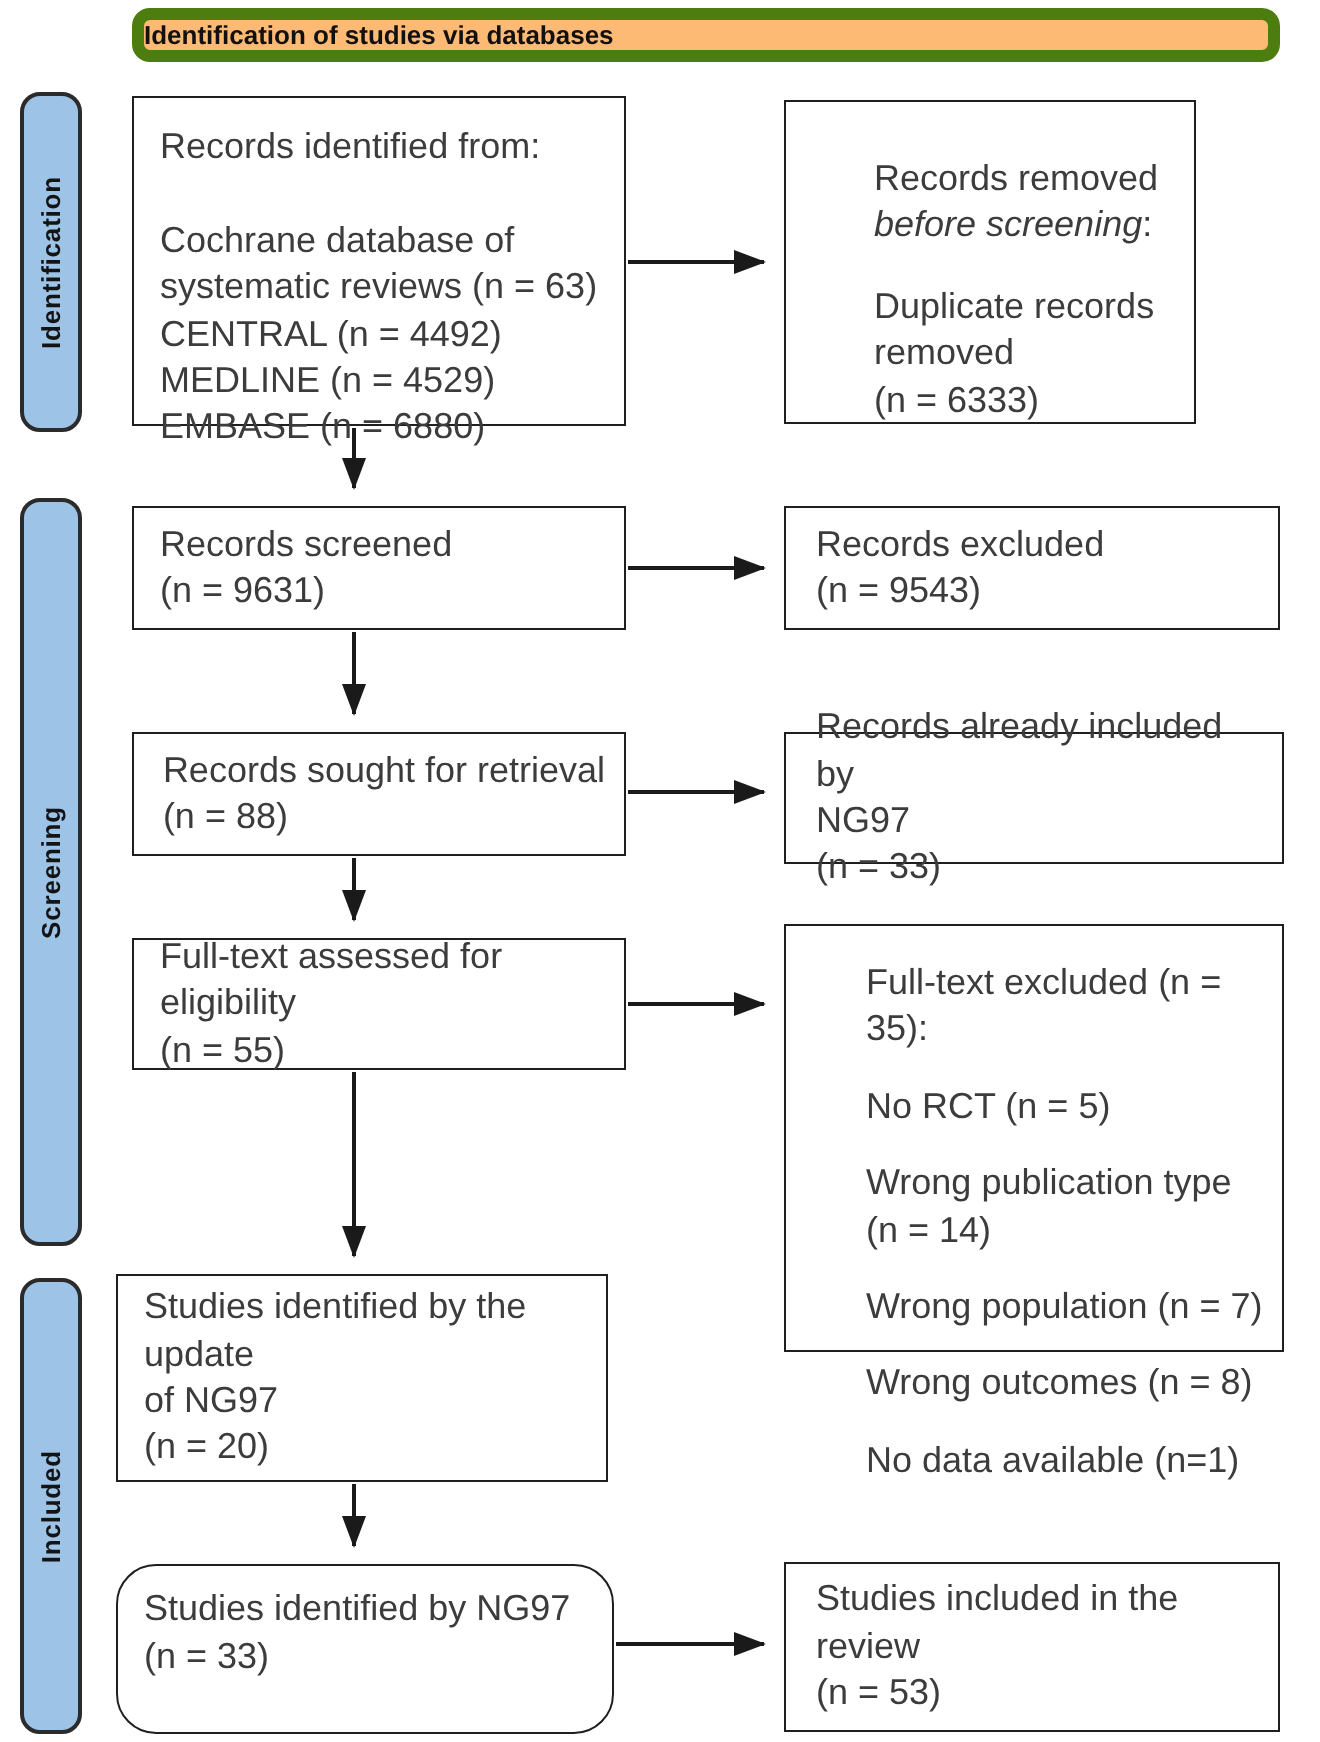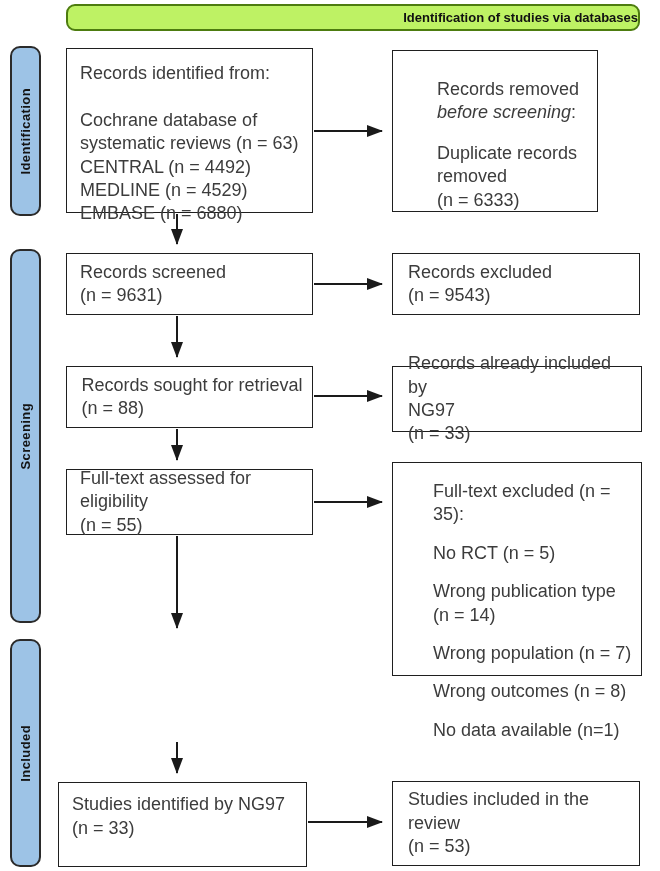--- a/index.html
+++ b/index.html
@@ -4,22 +4,22 @@
 <style>
   html, body { margin:0; padding:0; background:#ffffff; }
   #figure {
     position:relative; width:660px; height:871px; background:#ffffff;
     font-family:"Liberation Sans", sans-serif; color:#3c3c3c; overflow:hidden;
   }
 
   
   .banner {
     position:absolute; left:66px; top:4px; width:574px; height:27px;
-    background:#bef264; border:2px solid #4d7c0f; border-radius:9px;
-    display:flex; align-items:center; justify-content:flex-end;
+    background:#fdba74; border:6px solid #4d7c0f; border-radius:9px;
+    display:flex; align-items:center; justify-content:flex-start;
     font-weight:bold; font-size:13px; color:#111; box-sizing:border-box;
   }
 
   
   .stage {
     position:absolute; left:10px; width:31px;
     background:#9DC3E6; border:2px solid #2b2b2b; border-radius:10px;
     display:flex; align-items:center; justify-content:center; box-sizing:border-box;
   }
   .stage span {
@@ -43,21 +43,21 @@
   .b-removed      { left:392px; top:50px;  width:206px; height:162px; padding:27px 16px 0 44px; }
   .b-removed .body{ margin-top:17px; }
   .b-screened     { left:66px;  top:253px; width:247px; height:62px;  padding:0 8px 0 13px; }
   .b-excluded     { left:392px; top:253px; width:248px; height:62px;  padding:0 8px 0 15px; }
   .b-sought       { left:66px;  top:366px; width:247px; height:62px;  padding:0 8px 0 13px;align-items:center; }
   .b-already      { left:392px; top:366px; width:250px; height:66px;  padding:0 8px 0 15px; }
   .b-fulltext     { left:66px;  top:469px; width:247px; height:66px;  padding:0 8px 0 13px; }
   .b-ftexcluded   { left:392px; top:462px; width:250px; height:214px; padding:17px 8px 0 40px; }
   .b-ftexcluded p { margin:0 0 15px 0; }
   .b-update       { left:58px;  top:637px; width:246px; height:104px; padding:0 8px 0 13px; }
-  .b-ng97         { left:58px;  top:782px; width:249px; height:85px;  padding:0 8px 16px 13px; }
+  .b-ng97         { left:58px;  top:782px; width:249px; height:85px;  padding:0 8px 16px 13px;border-radius:20px; }
   .b-included     { left:392px; top:781px; width:248px; height:85px;  padding:0 8px 0 15px; }
 
   
   #arrows { position:absolute; left:0; top:0; pointer-events:none; }
   #arrows line { stroke:#1a1a1a; stroke-width:2; }
 </style>
 </head>
 <body>
 
 <div id="figure">
@@ -120,20 +120,25 @@
 
   <div class="fbox b-ftexcluded">
     <p>Full-text excluded (n = 35):</p>
     <p>No RCT (n = 5)</p>
     <p>Wrong publication type (n = 14)</p>
     <p>Wrong population (n = 7)</p>
     <p>Wrong outcomes (n = 8)</p>
     <p>No data available (n=1)</p>
   </div>
 
+  <div class="fbox b-update vcenter">
+    <div class="pre">Studies identified by the update
+of NG97
+(n = 20)</div>
+  </div>
 
   <div class="fbox b-ng97 vcenter">
     <div class="pre">Studies identified by NG97
 (n = 33)</div>
   </div>
 
   <div class="fbox b-included vcenter">
     <div class="pre">Studies included in the review
 (n = 53)</div>
   </div>

